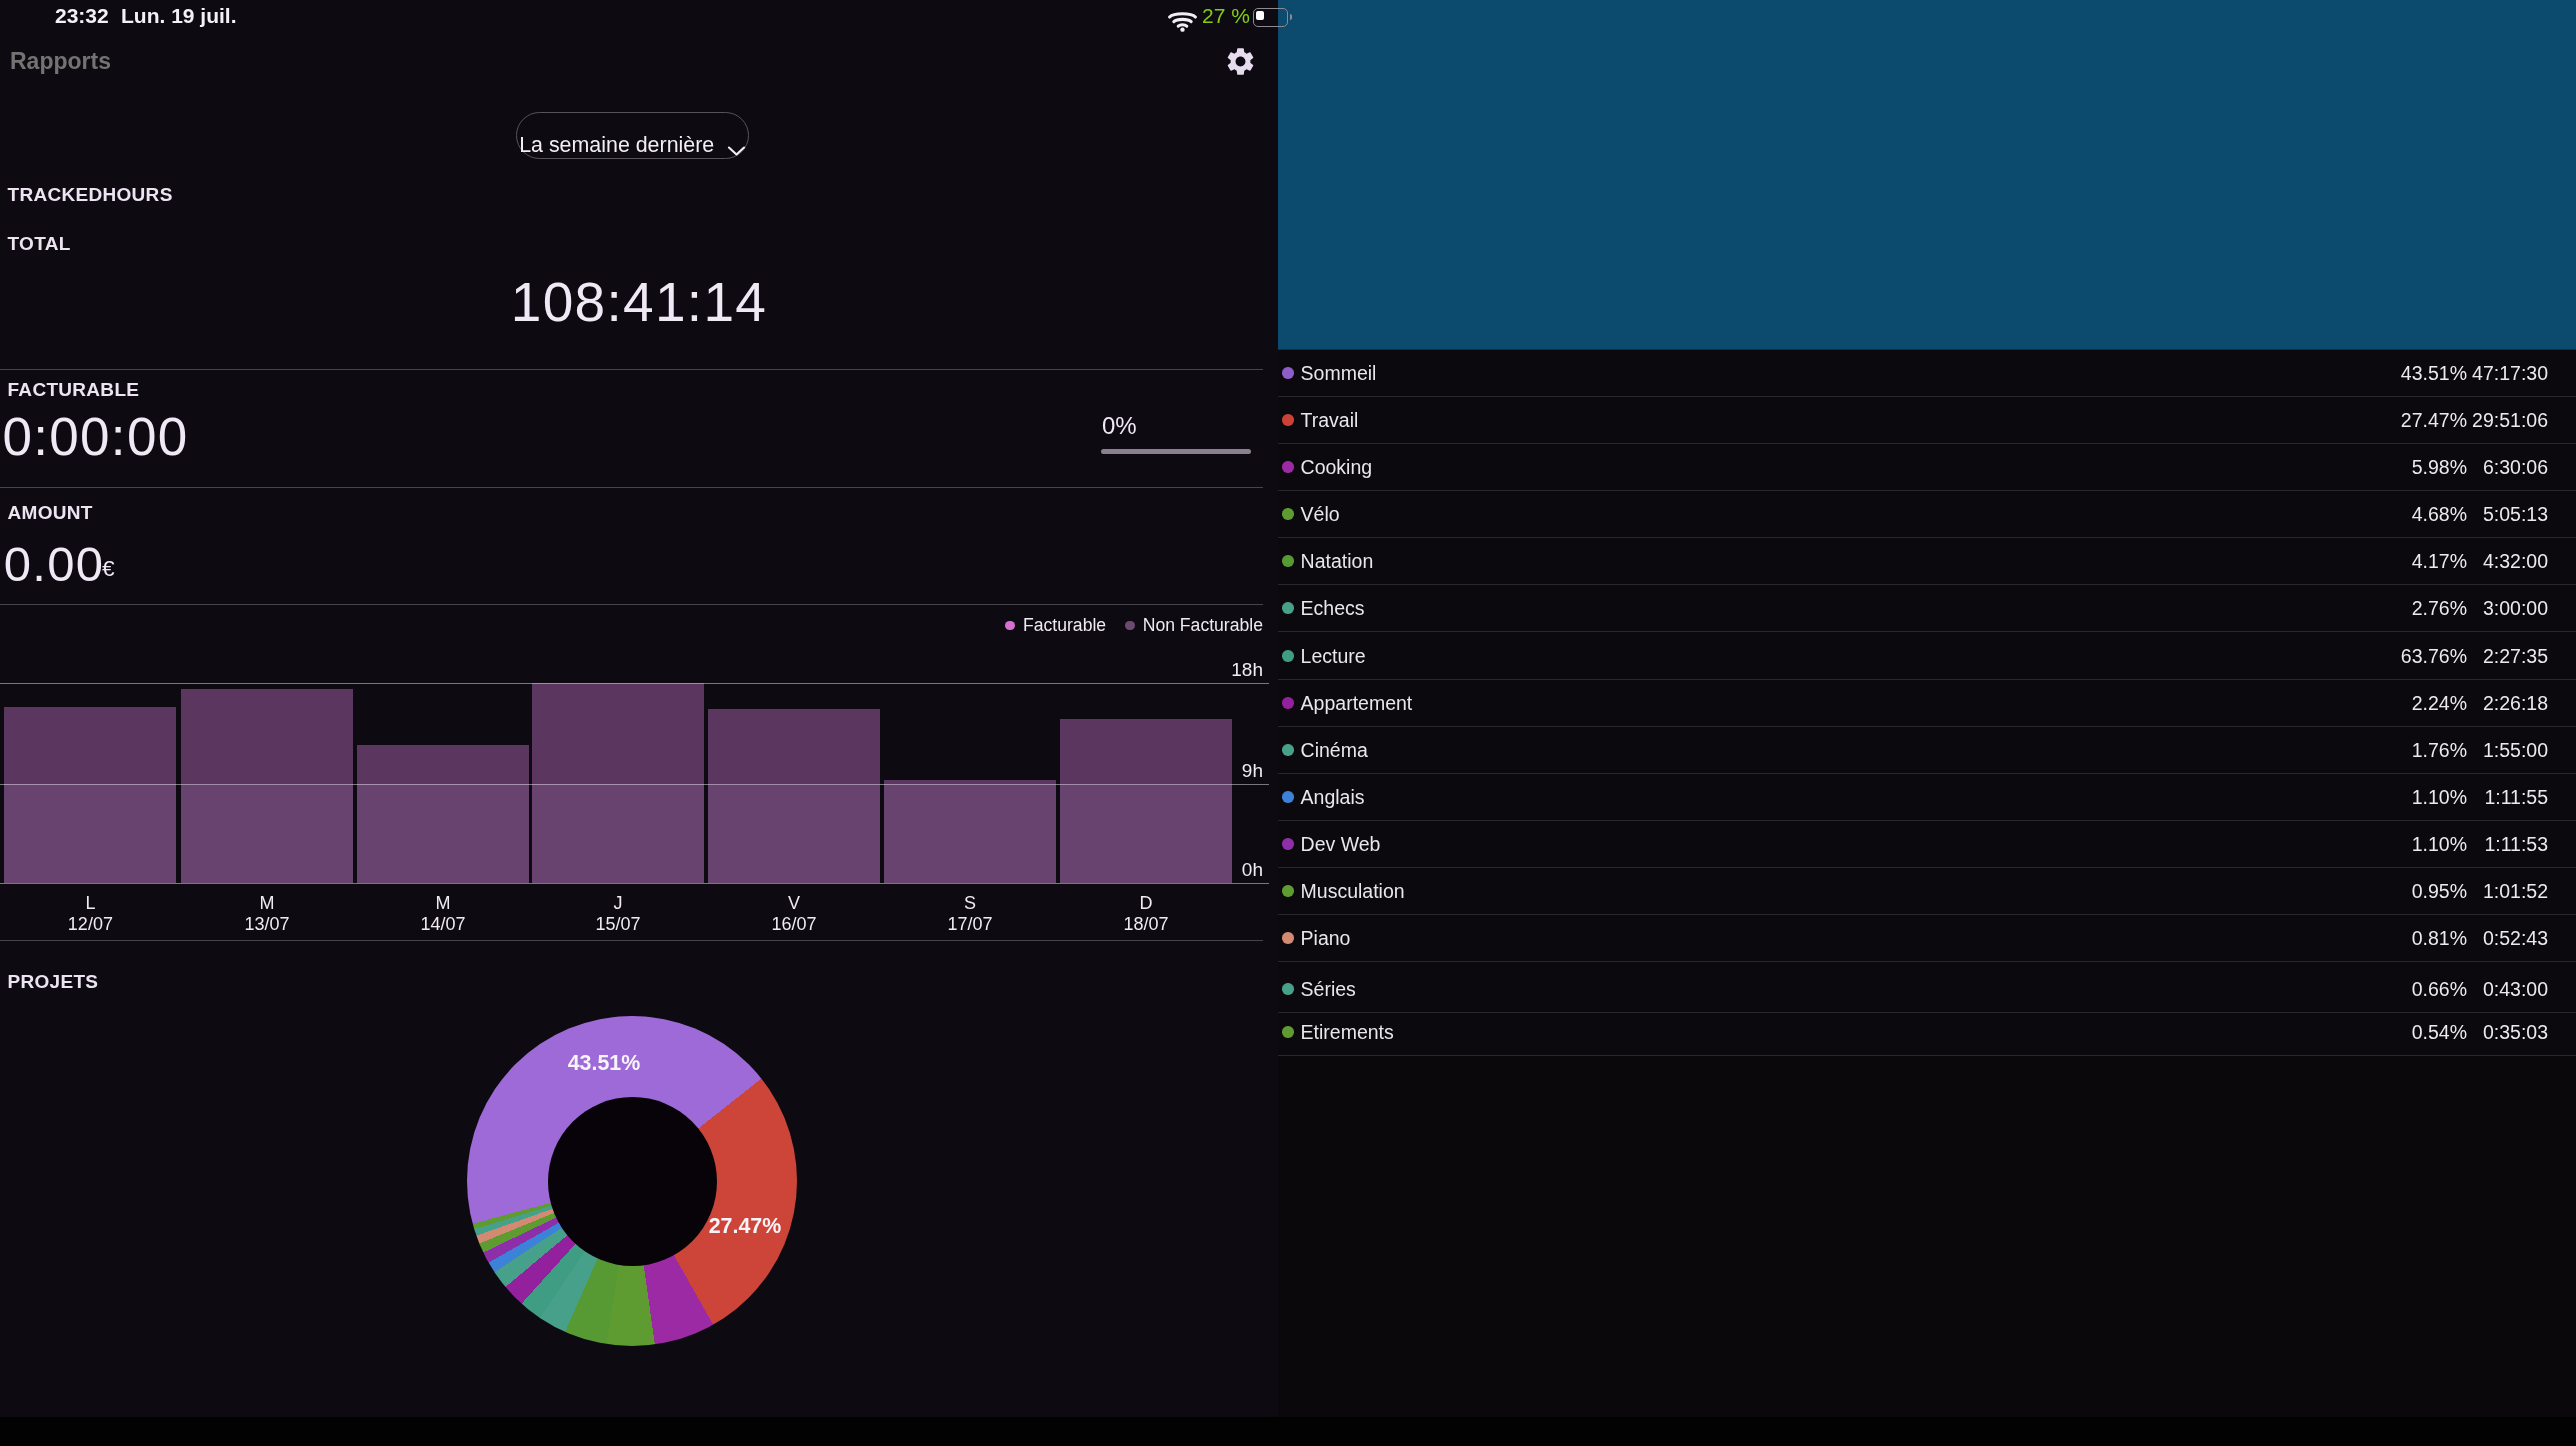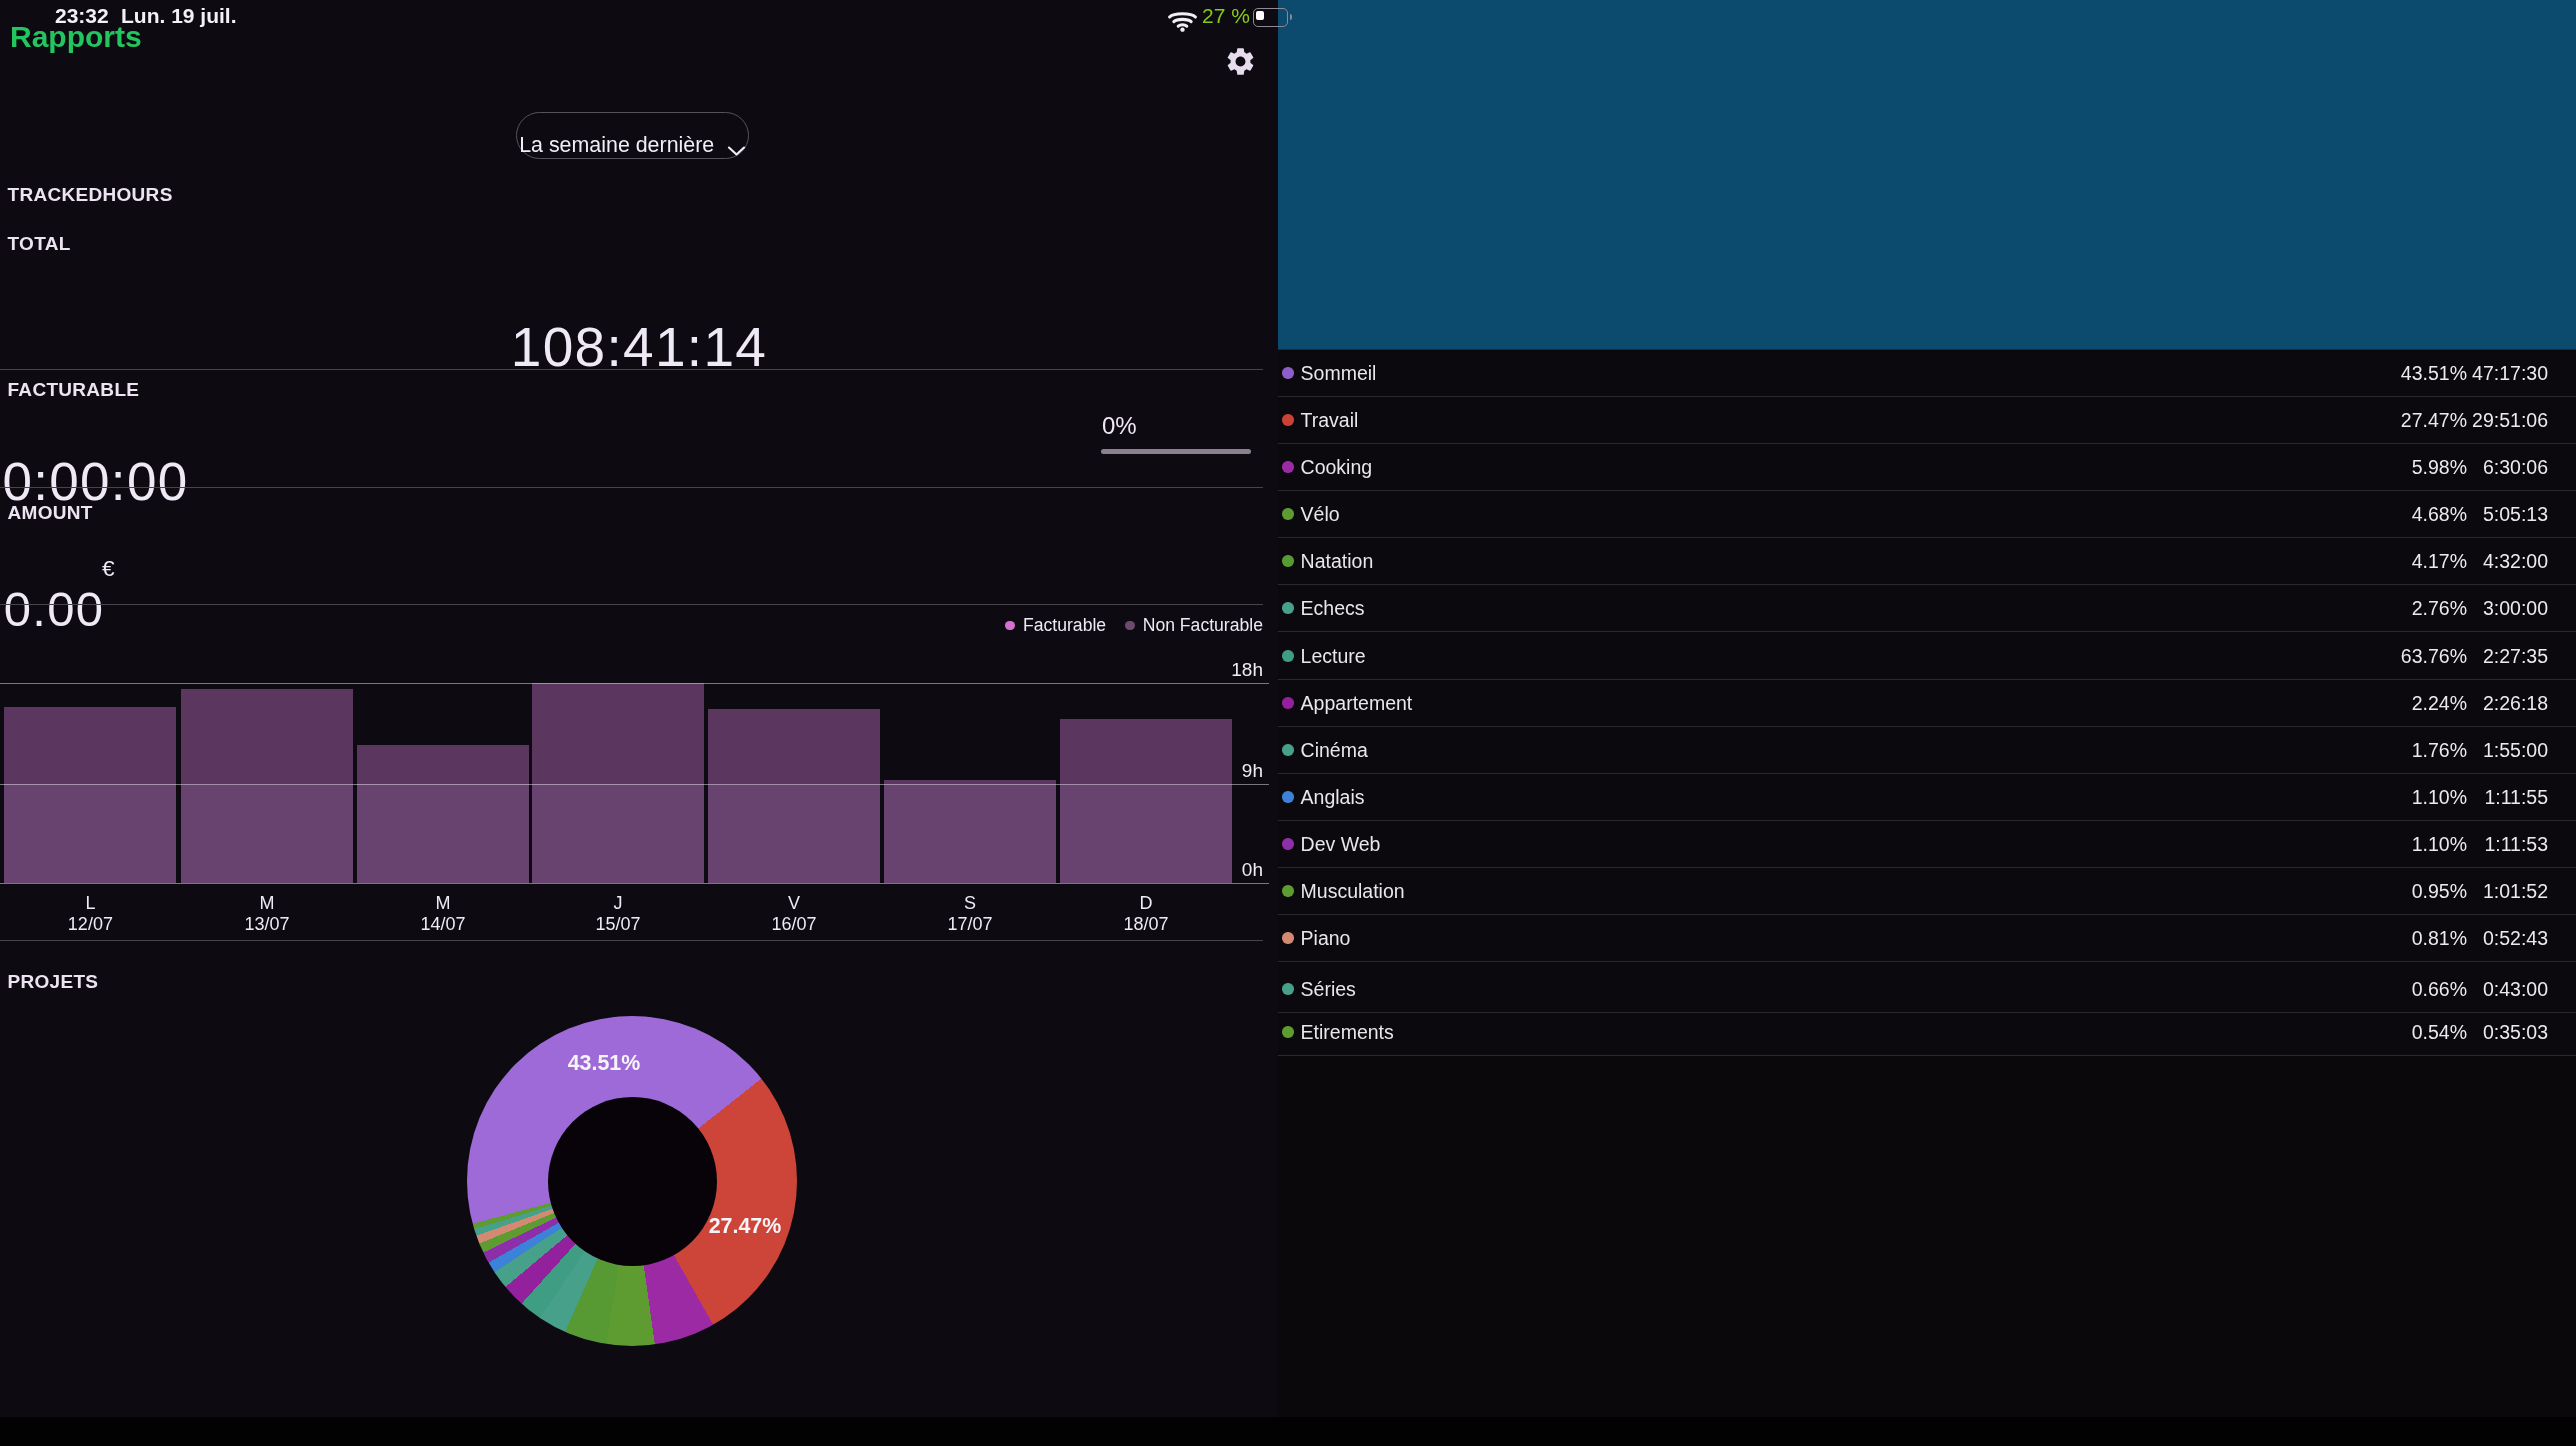--- a/index.html
+++ b/index.html
@@ -13,30 +13,30 @@
   #bottom-strip{position:absolute;left:0;top:1417px;width:2576px;height:30px;background:#020202;}
   
   .status-time{position:absolute;left:55px;top:3.8px;font-size:21px;font-weight:700;color:#f4f0f7;}
   .status-date{position:absolute;left:121px;top:3.8px;font-size:21px;font-weight:600;color:#f4f0f7;}
   .wifi{position:absolute;left:1167px;top:7.5px;width:31px;height:24px;}
   .battery-pct{position:absolute;left:1202px;top:4.4px;font-size:21px;font-weight:500;color:#84cc16;}
   .battery{position:absolute;left:1253px;top:8.2px;width:33px;height:16.4px;border:1.6px solid #8d8a92;border-radius:5px;}
   .battery-fill{position:absolute;left:1.9px;top:1.9px;width:8.2px;height:9.4px;background:#fff;border-radius:1.9px;}
   .battery-tip{position:absolute;right:-5px;top:4.4px;width:2.5px;height:6.3px;background:#8d8a92;border-radius:0 1.9px 1.9px 0;}
   
-  .page-title{position:absolute;left:10px;top:20px;font-size:30px;font-weight:700;color:#22c55e;}
+  .page-title{position:absolute;left:10px;top:48px;font-size:23px;font-weight:700;color:#737373;}
   .gear-btn{position:absolute;left:1224px;top:45px;width:33px;height:33px;}
   
   .period-pill{position:absolute;left:516px;top:112px;width:233px;height:47px;border:1.3px solid #56535a;
                border-radius:24px;display:flex;align-items:flex-end;justify-content:center;gap:12.6px;box-sizing:border-box;}
   .period-label{font-size:21.4px;color:#f2edf6;}
   .chevron{width:19px;height:12.6px;margin-top:2.5px;}
   
   .sec-label{position:absolute;left:7.5px;font-size:19px;font-weight:700;letter-spacing:0.3px;color:#ece4f1;}
-  .thin-num{font-weight:200;color:#efe8f5;letter-spacing:1.3px;margin-top:45px;}
+  .thin-num{font-weight:200;color:#efe8f5;letter-spacing:1.3px;}
   .total-time{position:absolute;left:0;top:270px;width:1278px;text-align:center;font-size:55px;}
   .billable-time{position:absolute;left:2.5px;top:406px;font-size:53px;}
   .billable-pct{position:absolute;left:1102px;top:412px;font-size:24px;font-weight:400;color:#efe8f5;}
   .billable-track{position:absolute;left:1101px;top:449px;width:150px;height:5px;background:#8b8090;border-radius:2.5px;}
   .amount-value{position:absolute;left:3.8px;top:536px;font-size:49px;}
   .amount-cur{position:absolute;left:102px;top:556px;font-size:22.6px;font-weight:300;color:#efe8f5;}
   .hdiv{position:absolute;left:0;width:1263px;height:0;border-top:1.3px solid #47444b;}
   
   #legend{position:absolute;left:0;top:615px;width:1263px;display:flex;justify-content:flex-end;gap:19px;align-items:center;}
   .legend-item{display:flex;align-items:center;gap:8.2px;}

